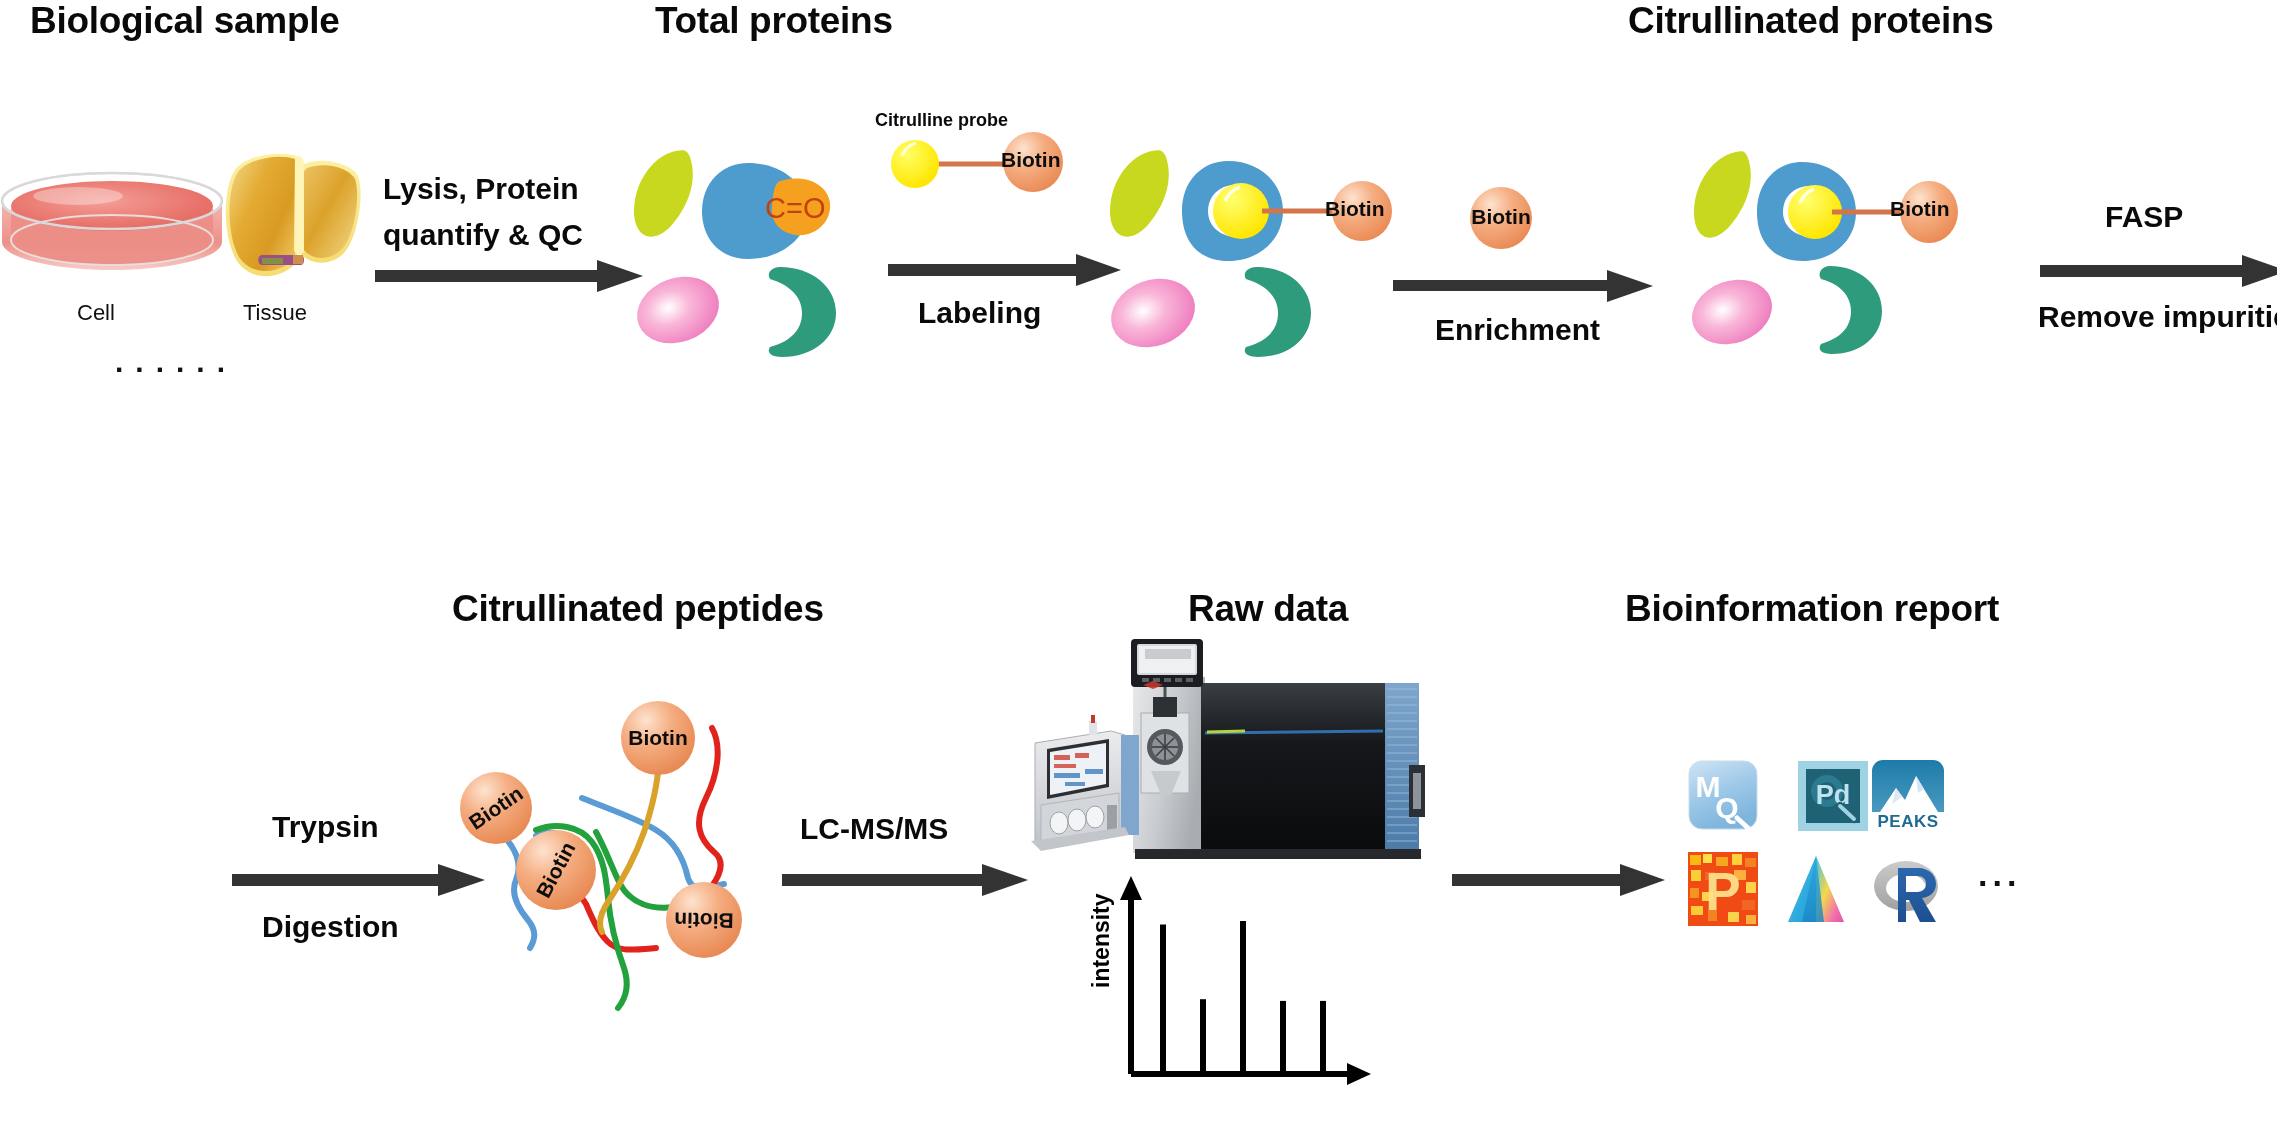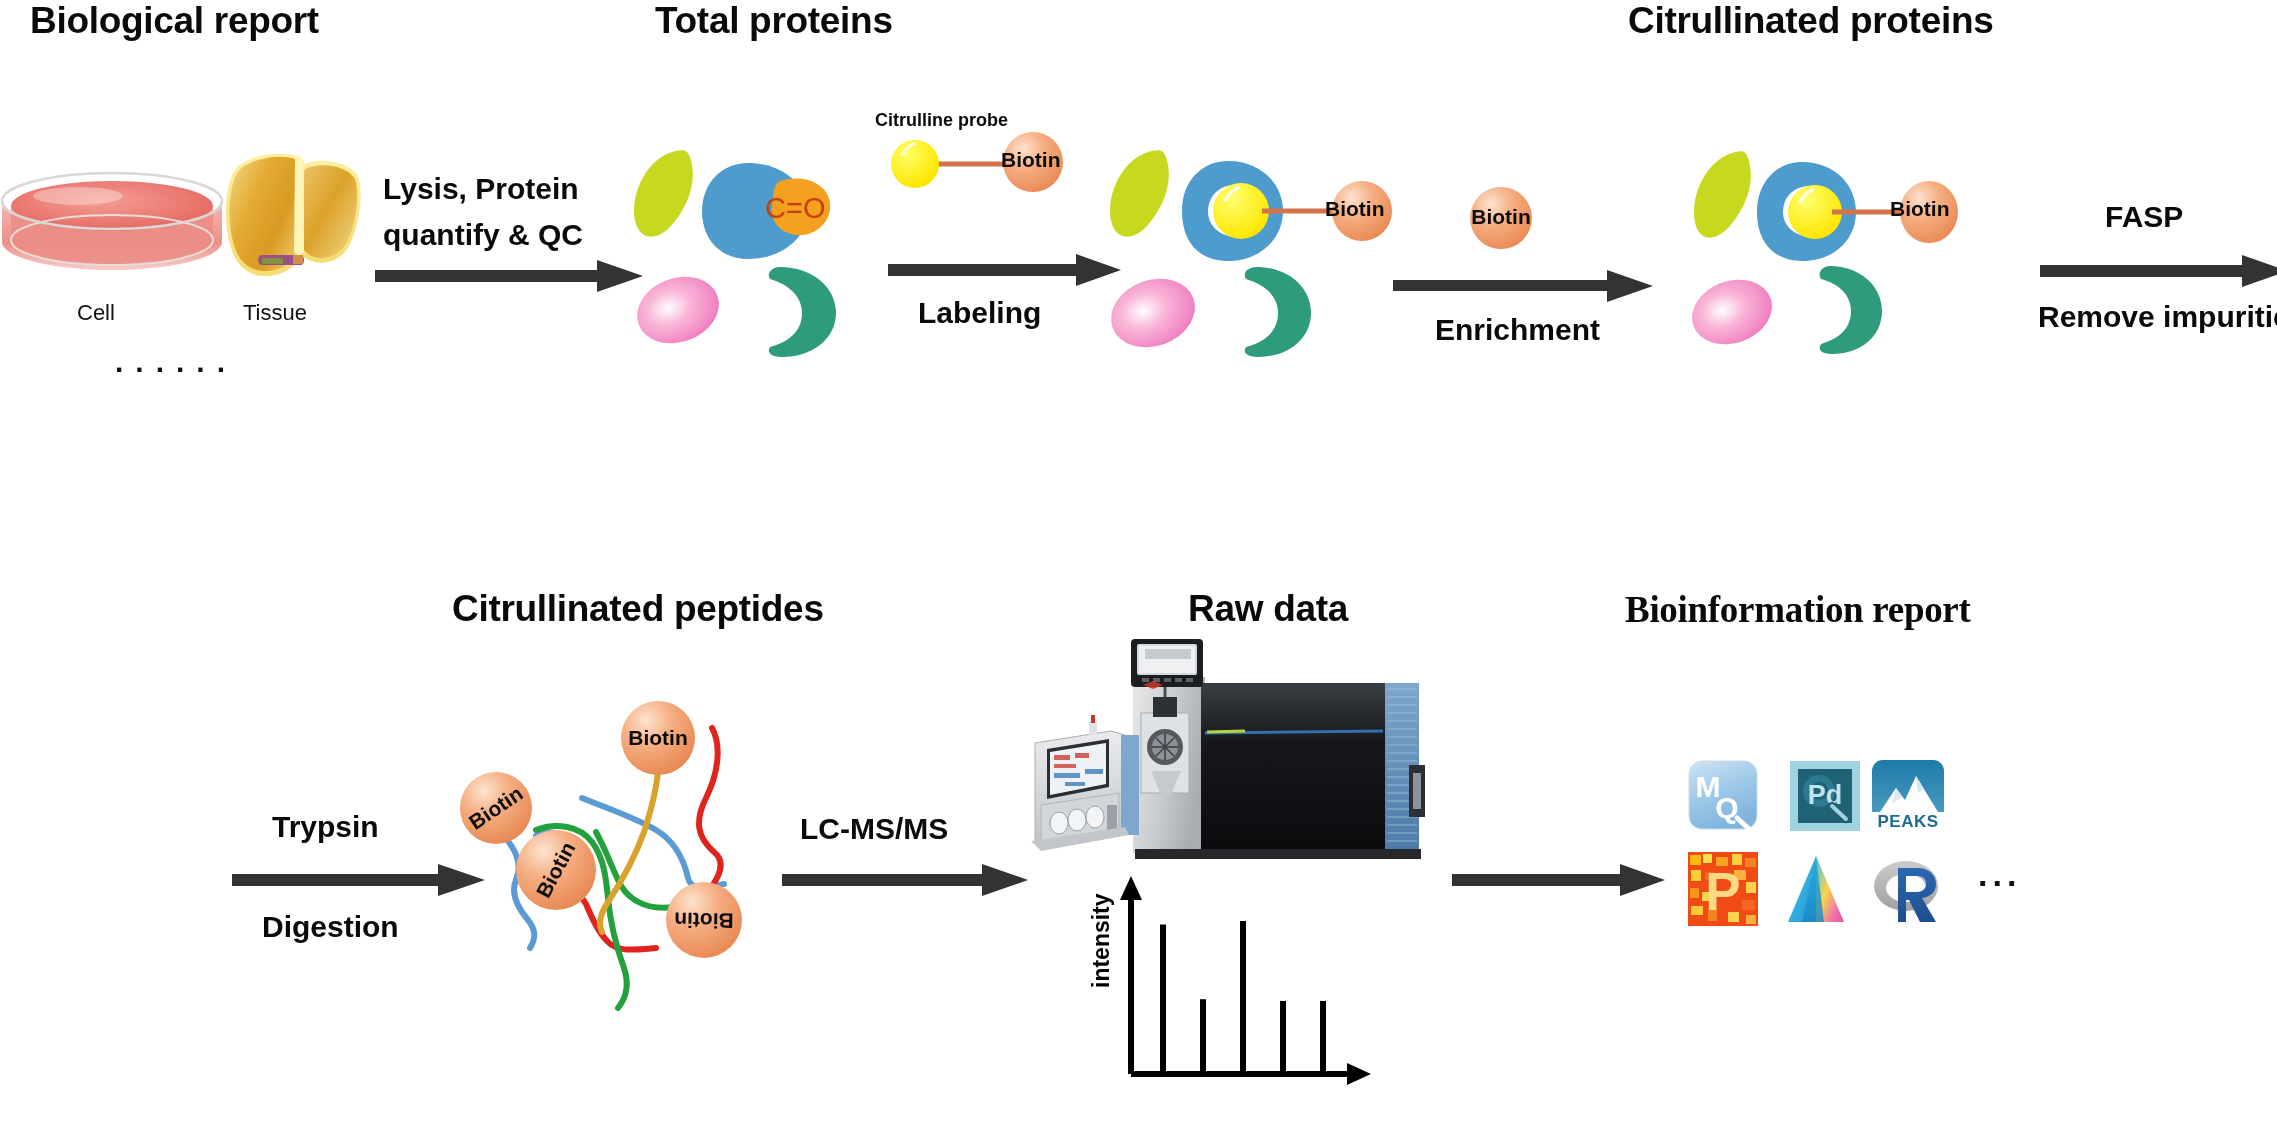--- a/index.html
+++ b/index.html
@@ -11,21 +11,21 @@
   .lbl-sm{font-weight:bold;font-size:18px;white-space:nowrap;color:#0a0a0a;}
   .plain{font-size:22px;white-space:nowrap;color:#111;font-weight:normal;}
   .axlbl{font-weight:bold;font-size:23px;white-space:nowrap;color:#000;}
   .dots6{letter-spacing:12px;font-size:30px;font-weight:bold;color:#111;}
   .ell{font-size:34px;font-weight:bold;letter-spacing:5px;color:#111;}
   svg{display:block;overflow:visible;}
 </style>
 </head>
 <body>
 
-<div class="abs hd" style="left:30px;top:0px;">Biological report</div>
+<div class="abs hd" style="left:30px;top:0px;">Biological sample</div>
 <div class="abs hd" style="left:655px;top:0px;">Total proteins</div>
 <div class="abs hd" style="left:1628px;top:0px;">Citrullinated proteins</div>
 
 <div class="abs" style="left:0px;top:168px;">
   <svg width="225" height="115" viewBox="0 0 225 115">
     <defs>
       <linearGradient id="dishWall" x1="0" y1="0" x2="0" y2="1">
         <stop offset="0%" stop-color="#f4b3ad"></stop>
           <stop offset="60%" stop-color="#eb8b82"></stop>
         <stop offset="100%" stop-color="#f6c9c4"></stop>
@@ -239,21 +239,21 @@
 <div class="abs" style="left:2040px;top:253px;">
   <svg width="250" height="36" viewBox="0 0 250 36">
     <rect x="0" y="12" width="208" height="12" fill="#333333"></rect>
     <path d="M202,2 L248,18 L202,34 Z" fill="#333333"></path>
   </svg>
 </div>
 <div class="abs lbl" style="left:2038px;top:300px;">Remove impurities</div>
 
 <div class="abs hd" style="left:452px;top:588px;">Citrullinated peptides</div>
 <div class="abs hd" style="left:1188px;top:588px;">Raw data</div>
-<div class="abs hd" style="left:1625px;top:588px;font-family:Liberation Serif, serif;">Bioinformation report</div>
+<div class="abs hd" style="left:1625px;top:588px;">Bioinformation report</div>
 
 <div class="abs lbl" style="left:272px;top:810px;">Trypsin</div>
 <div class="abs" style="left:232px;top:862px;">
   <svg width="255" height="36" viewBox="0 0 255 36">
     <rect x="0" y="12" width="212" height="12" fill="#333333"></rect>
     <path d="M206,2 L253,18 L206,34 Z" fill="#333333"></path>
   </svg>
 </div>
 <div class="abs lbl" style="left:262px;top:910px;">Digestion</div>
 
@@ -455,21 +455,21 @@
         <stop offset="100%" stop-color="#7fb4dd"></stop>
           </linearGradient>
         </defs>
       <rect x="1" y="1" width="68" height="68" rx="13" fill="url(#mqG)" stroke="#c7dced" stroke-width="1"></rect>
       <text x="20" y="37" font-family="Liberation Sans, sans-serif" font-size="30" font-weight="bold" fill="#ffffff" text-anchor="middle">M</text>
       <text x="39" y="58" font-family="Liberation Sans, sans-serif" font-size="30" font-weight="bold" fill="#ffffff" text-anchor="middle">Q</text>
       <line x1="49" y1="58" x2="60" y2="68" stroke="#ffffff" stroke-width="5" stroke-linecap="round"></line>
     </svg>
   </div>
 
-  <div class="abs" style="left:92px;top:1px;padding-left:10px;">
+  <div class="abs" style="left:100px;top:1px;padding-left:10px;">
     <svg width="70" height="70" viewBox="0 0 70 70">
       <rect x="0" y="0" width="70" height="70" fill="#9fd2e2"></rect>
       <rect x="8" y="8" width="54" height="54" fill="#1f6275"></rect>
       <circle cx="29" cy="30" r="16" fill="#2b7a90"></circle>
       <circle cx="29" cy="30" r="9" fill="#1f6275"></circle>
       <text x="35" y="43" font-family="Liberation Sans, sans-serif" font-size="27" font-weight="bold" fill="#bfe3ee" text-anchor="middle">Pd</text>
       <line x1="42" y1="45" x2="56" y2="58" stroke="#1f6275" stroke-width="8" stroke-linecap="round"></line>
       <line x1="42" y1="45" x2="56" y2="58" stroke="#9fd2e2" stroke-width="4" stroke-linecap="round"></line>
     </svg>
   </div>

